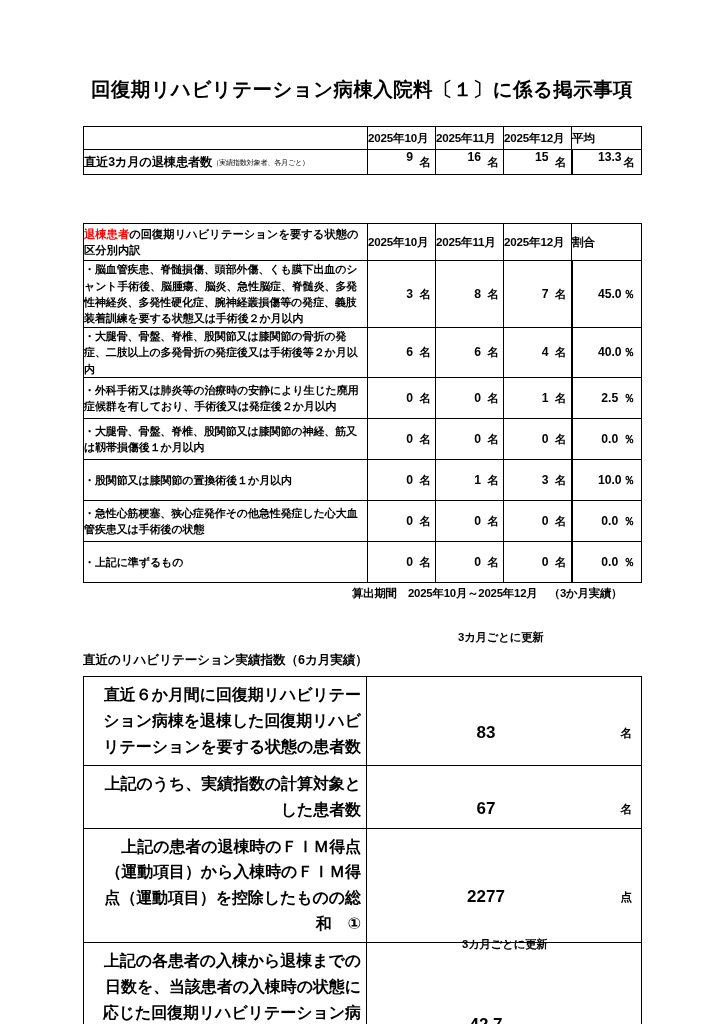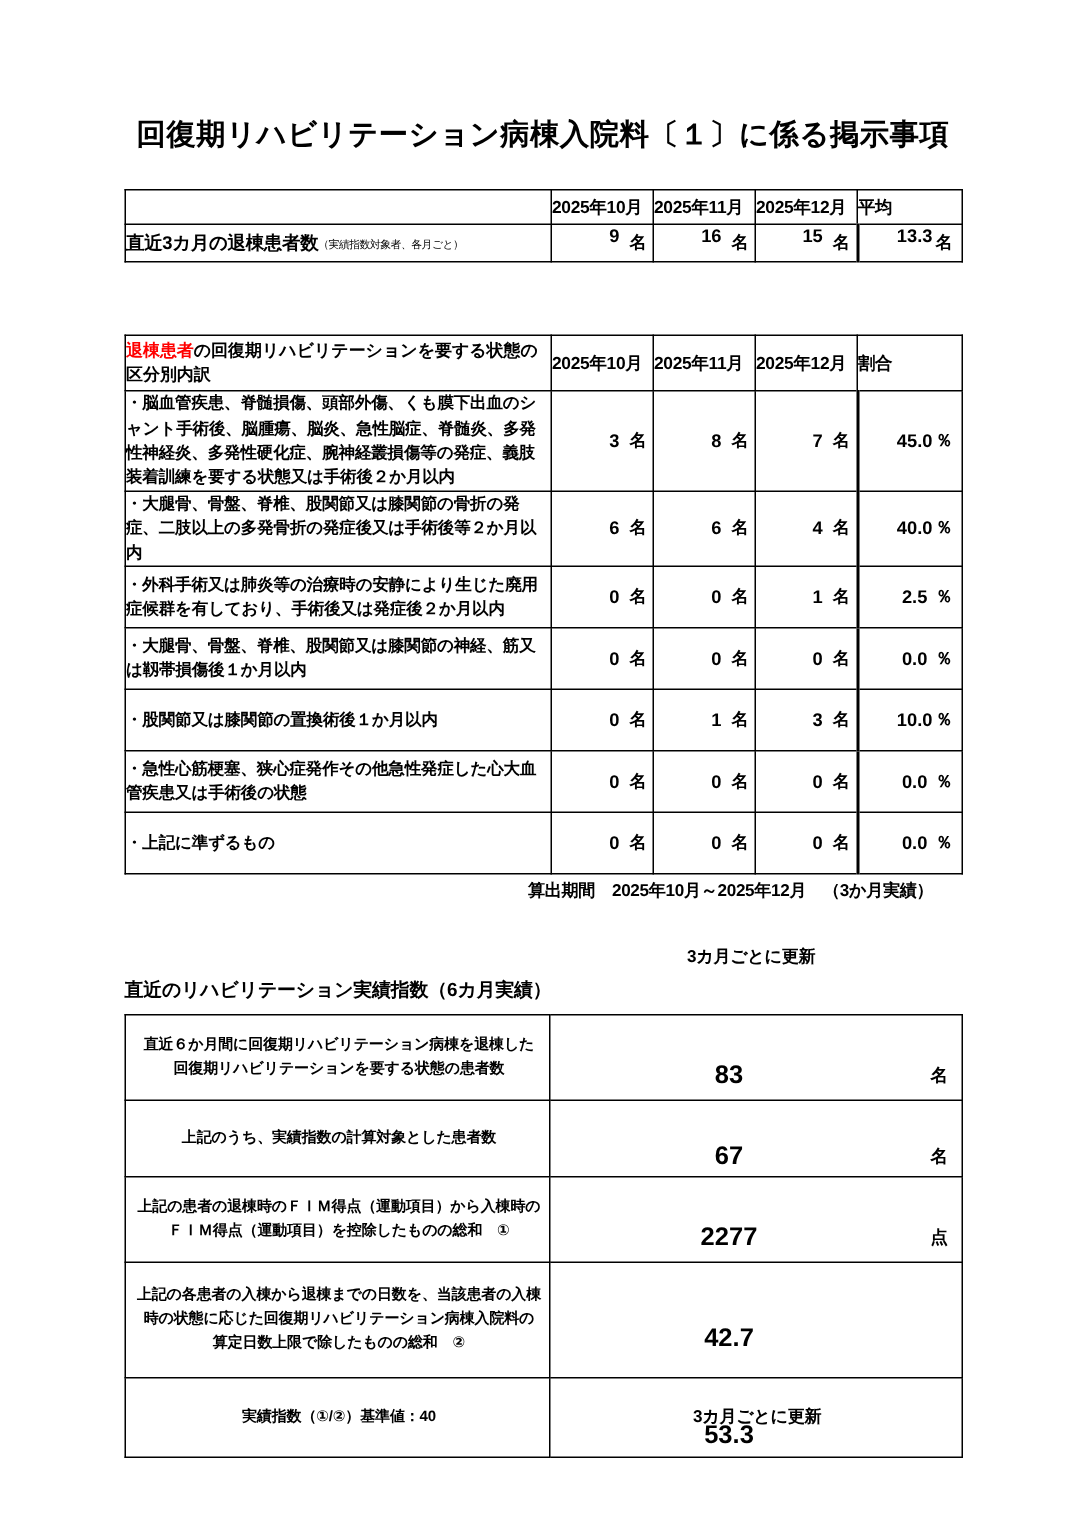--- a/index.html
+++ b/index.html
@@ -149,24 +149,24 @@
     font-size: 12.6px;
     font-weight: 700;
     white-space: nowrap;
     letter-spacing: -0.1px;
   }
 
   
   #table3 { left: 83px; top: 676px; width: 558px; }
   #table3 td.lbl3 {
     padding: 5px 5px 5px 7px;
-    font-size: 10px;
+    font-size: 16px;
     line-height: 1.62;
     font-weight: 700;
-    text-align: center;
+    text-align: right;
     letter-spacing: -0.1px;
   }
   #table3 .bignum {
     position: relative;
     height: 100%;
     margin-top: 24px;
   }
   #table3 .bignum .num {
     display: block;
     text-align: center;

